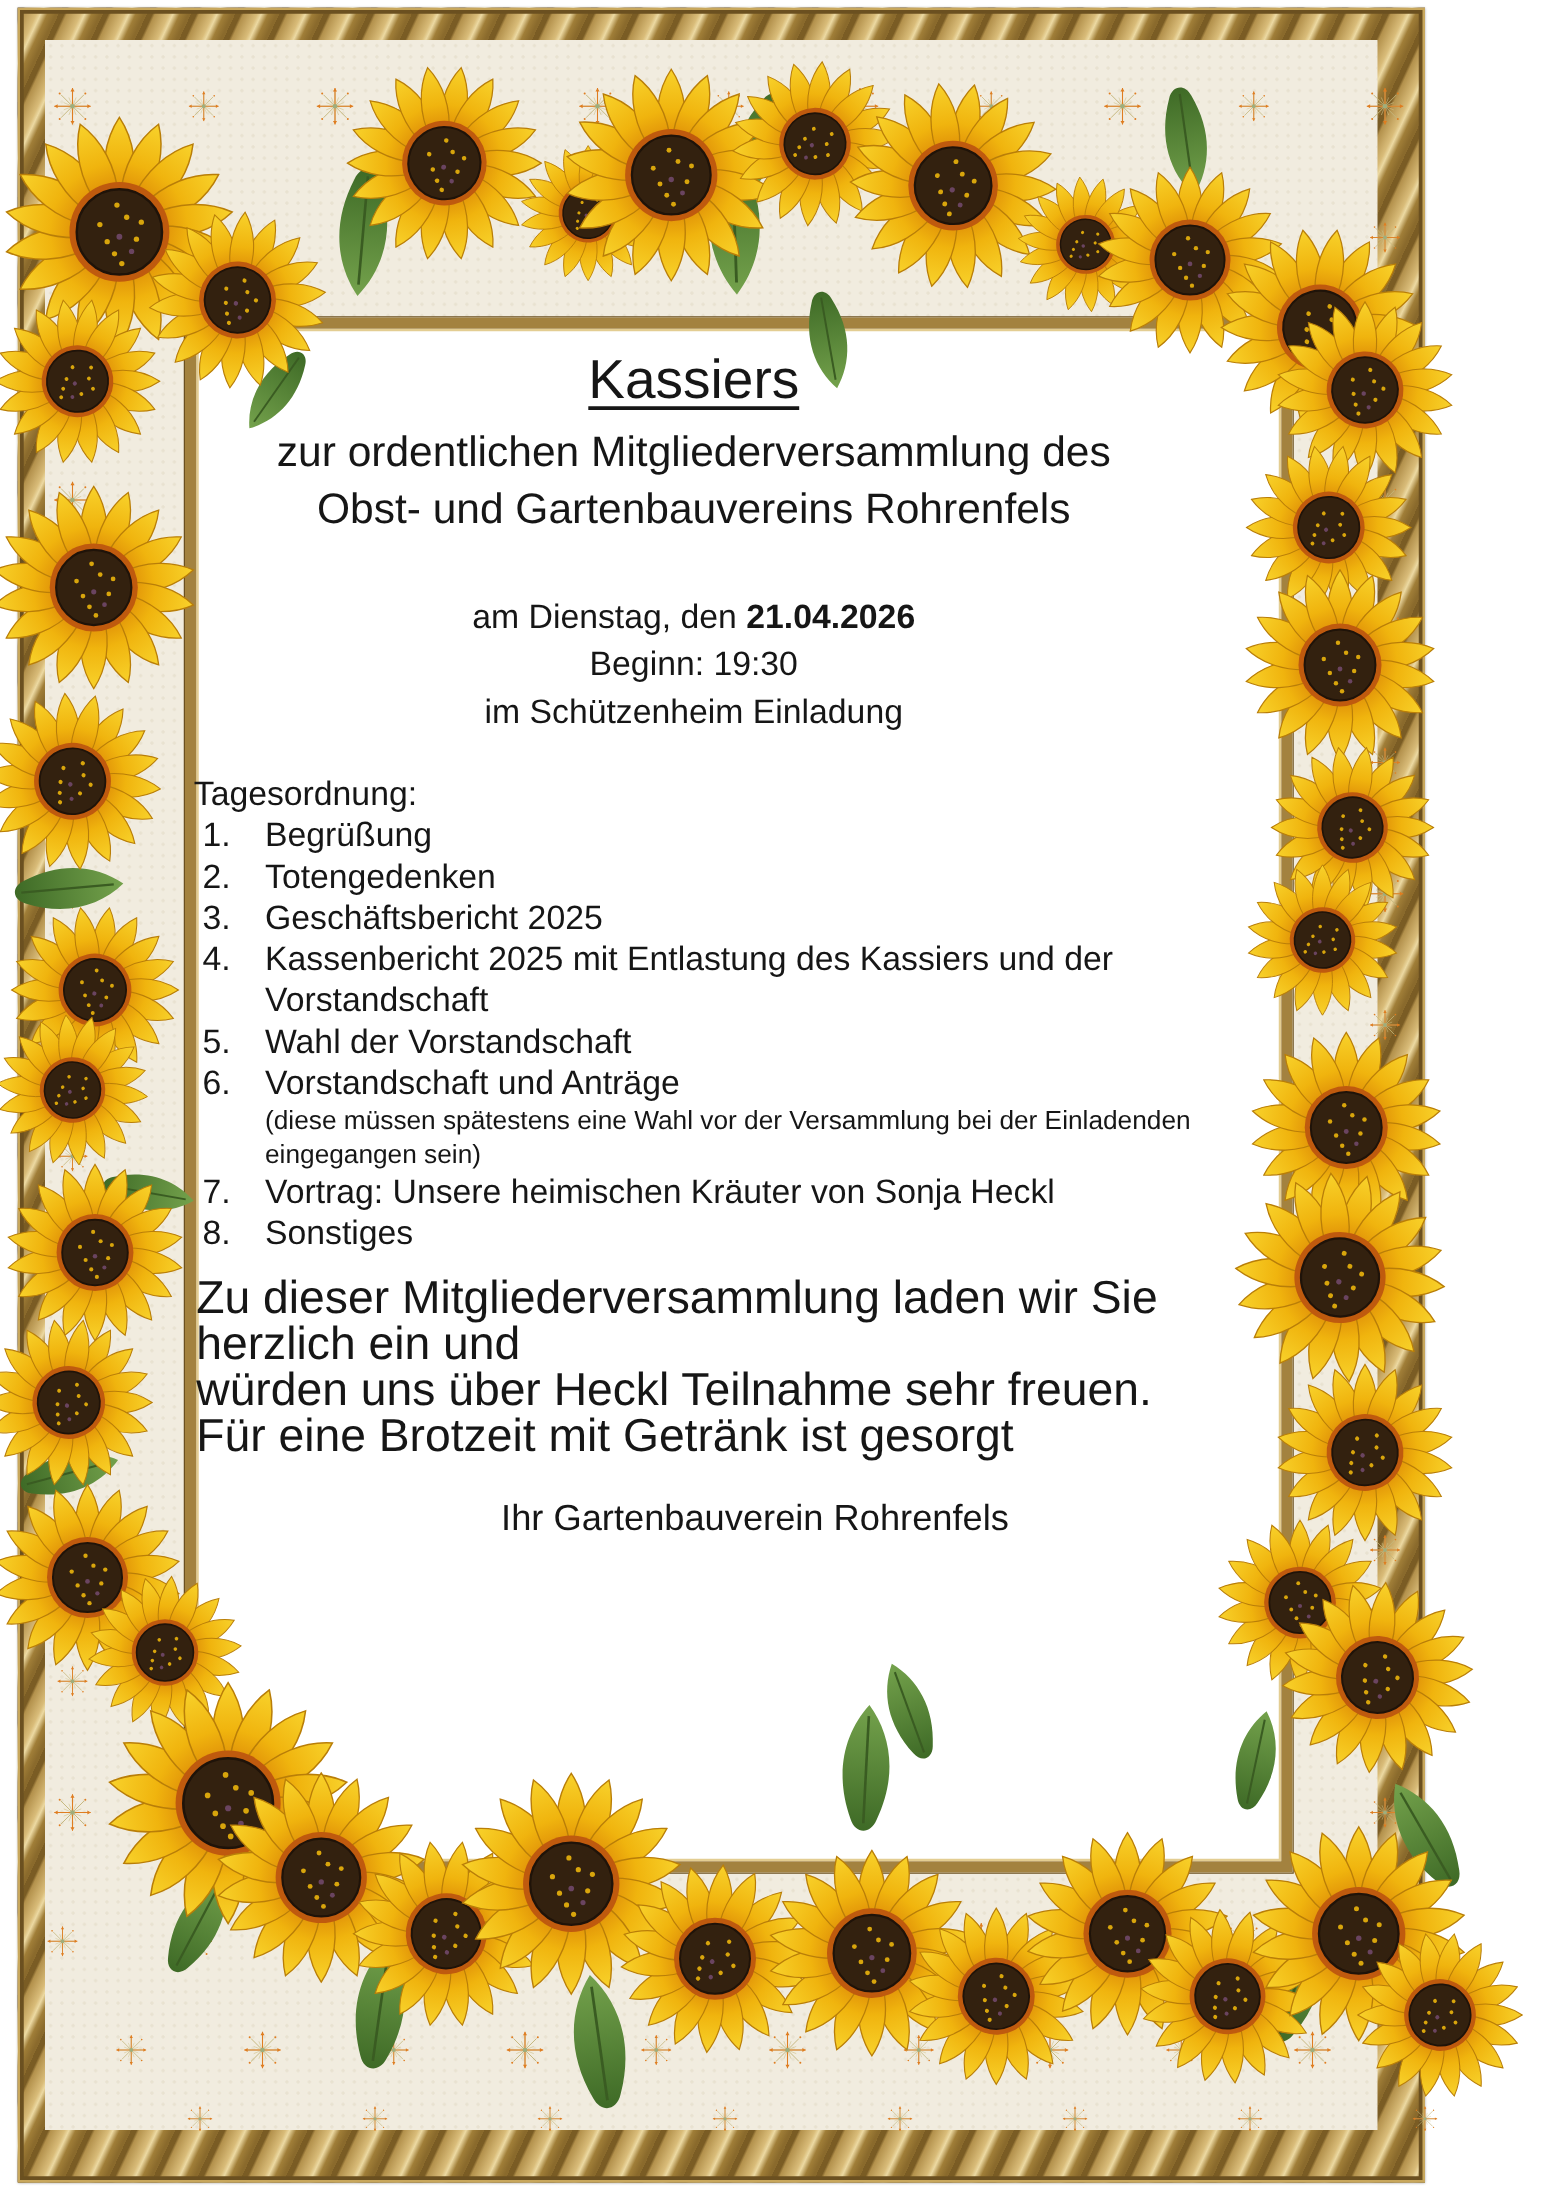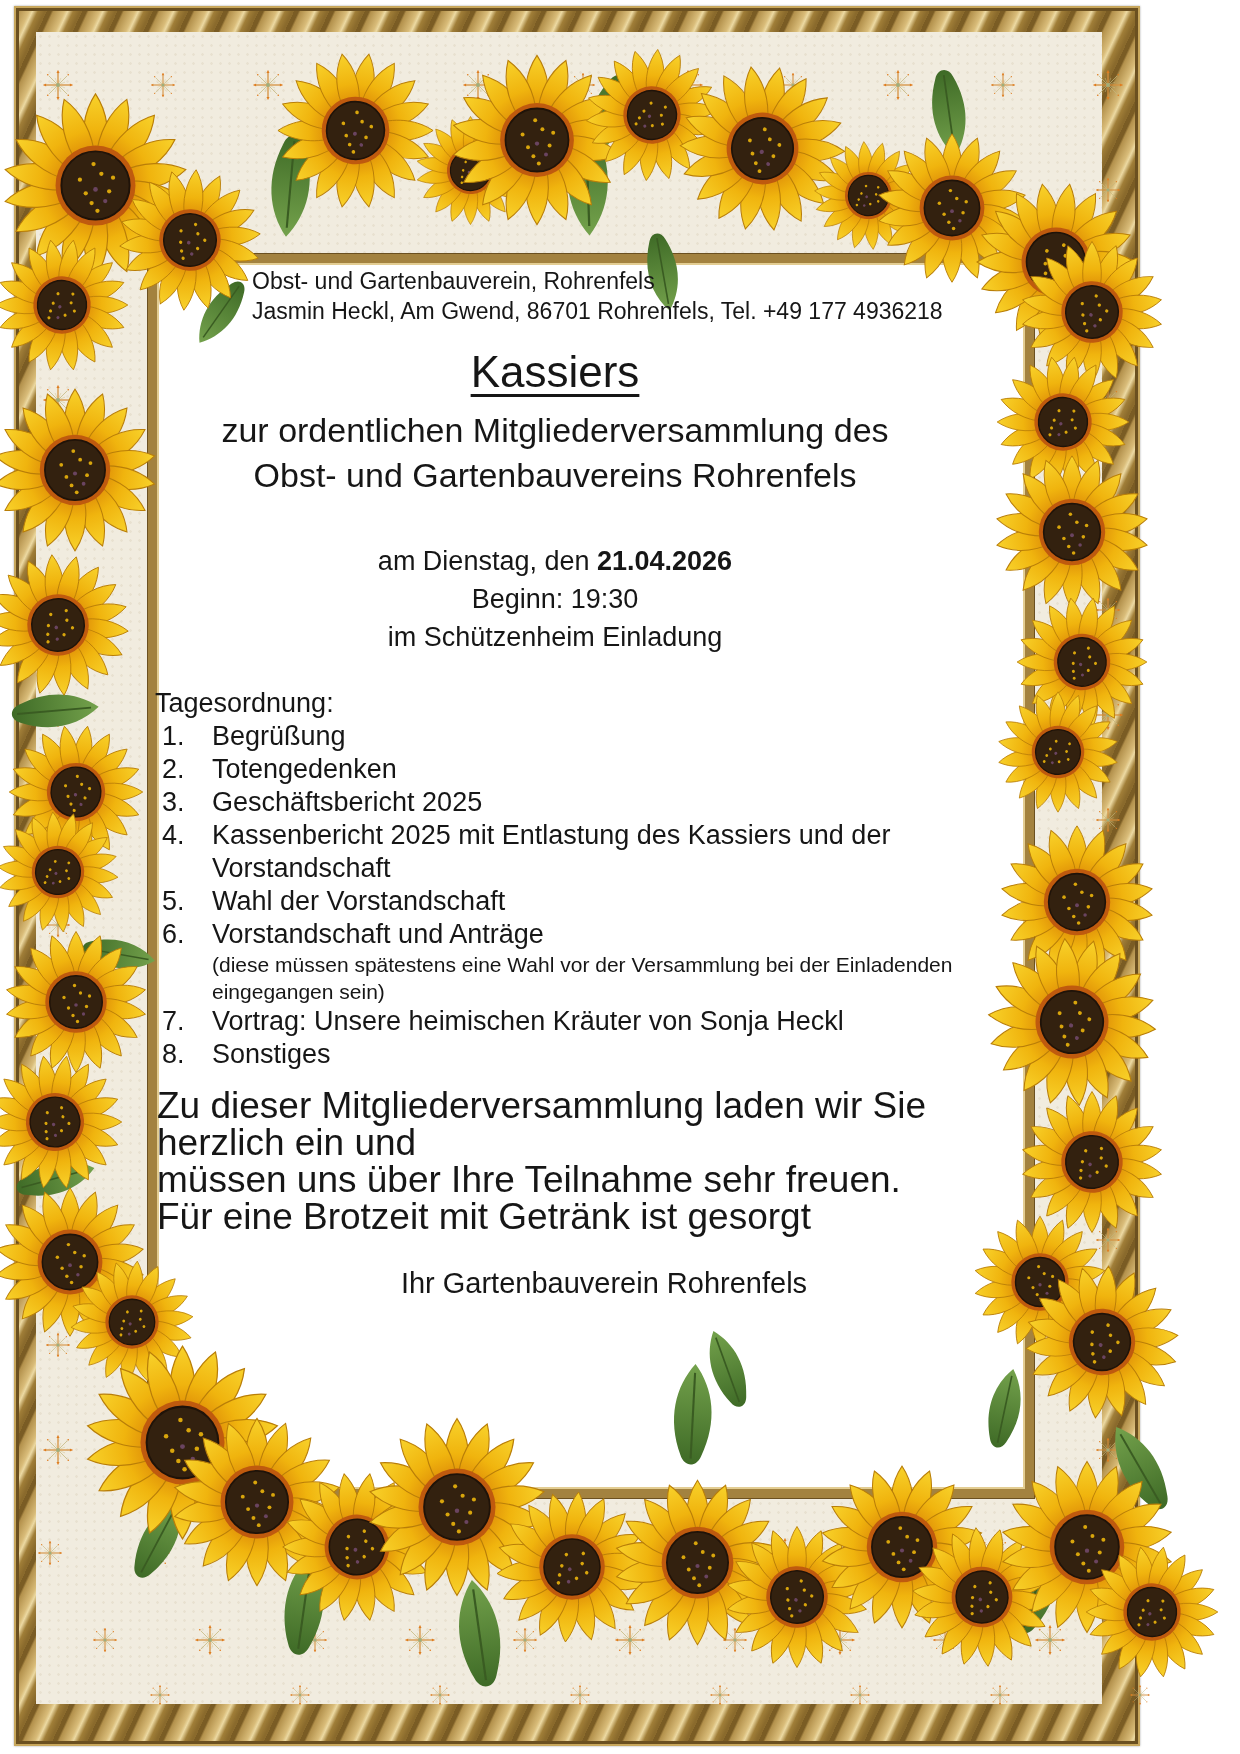--- a/index.html
+++ b/index.html
@@ -511,24 +511,20 @@
       </svg>
       <svg viewBox="-50 -50 100 100" class="decor" style="left: 996px; top: 1456px; width: 182px; height: 182px; transform: rotate(0deg);">
         <use href="#sunflower-g"></use>
       </svg>
       <svg viewBox="-50 -50 100 100" class="decor" style="left: 1082px; top: 1542px; width: 140px; height: 140px; transform: rotate(50deg);">
         <use href="#sunflower-g"></use>
       </svg>
     </div>
 
   <div class="doc-text">
-    <div class="sender">
-      <div>Obst- und Gartenbauverein, Rohrenfels</div>
-      <div>Jasmin Heckl, Am Gwend, 86701 Rohrenfels, Tel. +49 177 4936218</div>
-    </div>
 
     <div class="center-col">
       <div class="title">Kassiers</div>
       <div class="subtitle">
         <div>zur ordentlichen Mitgliederversammlung des</div>
         <div>Obst- und Gartenbauvereins Rohrenfels</div>
       </div>
       <div class="event">
         <div><span>am Dienstag, den </span><span class="bold">21.04.2026</span></div>
         <div>Beginn: 19:30</div>
@@ -571,19 +567,19 @@
         <span class="agenda-text">Vortrag: Unsere heimischen Kräuter von Sonja Heckl</span>
       </div>
       <div class="agenda-row">
         <span class="agenda-num">8.</span>
         <span class="agenda-text">Sonstiges</span>
       </div>
     </div>
 
     <div class="closing">
       <div>Zu dieser Mitgliederversammlung laden wir Sie herzlich ein und</div>
-      <div>müssen uns über Ihre Teilnahme sehr freuen.</div>
+      <div>würden uns über Heckl Teilnahme sehr freuen.</div>
       <div>Für eine Brotzeit mit Getränk ist gesorgt</div>
     </div>
 
     <div class="signature">Ihr Gartenbauverein Rohrenfels</div>
   </div>
 </div>
 
 </body></html>

